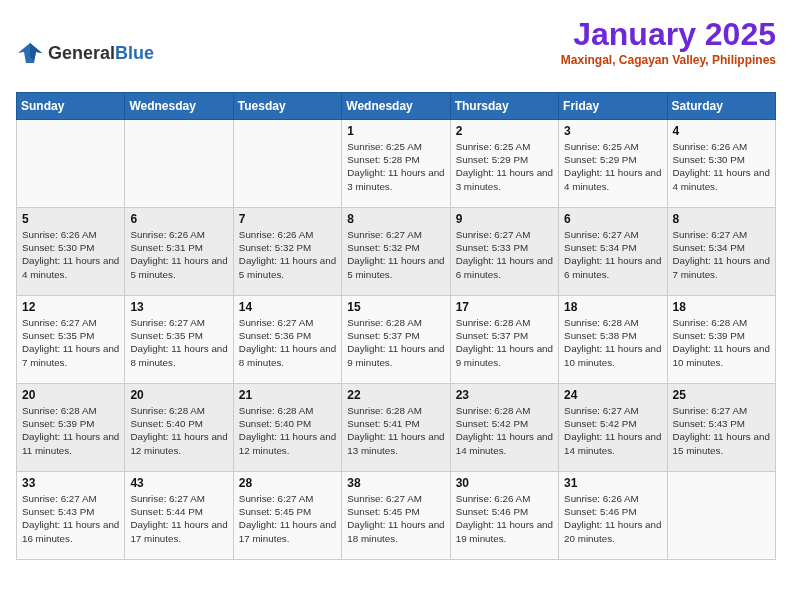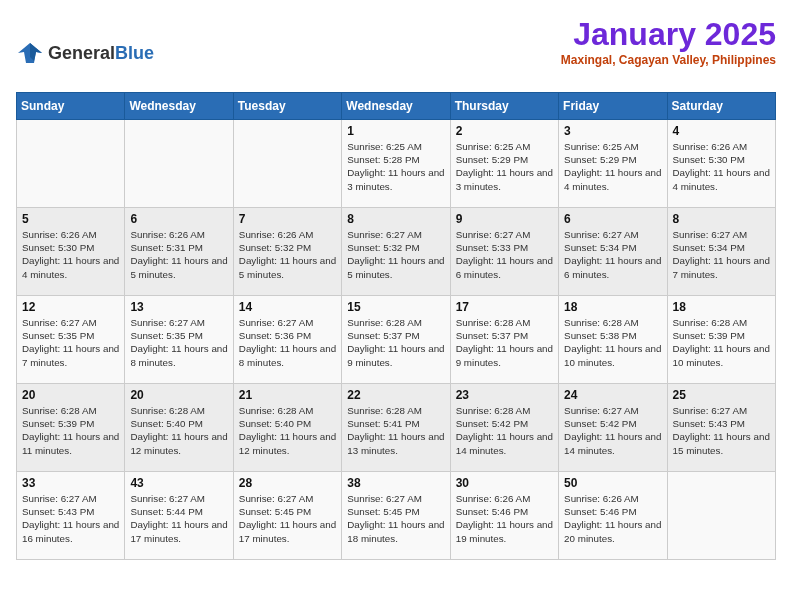--- a/index.html
+++ b/index.html
@@ -311,21 +311,21 @@
 Sunset: 5:45 PM
 Daylight: 11 hours and 18 minutes.</div>
         </td>
         <td>
           <div class="day-number">30</div>
           <div class="day-info" style="white-space: pre-line;">Sunrise: 6:26 AM
 Sunset: 5:46 PM
 Daylight: 11 hours and 19 minutes.</div>
         </td>
         <td>
-          <div class="day-number">50</div>
+          <div class="day-number">31</div>
           <div class="day-info" style="white-space: pre-line;">Sunrise: 6:26 AM
 Sunset: 5:46 PM
 Daylight: 11 hours and 20 minutes.</div>
         </td>
         <td class="empty-cell"></td>
       </tr>
     </tbody>
 </table>
 
 </body></html>

